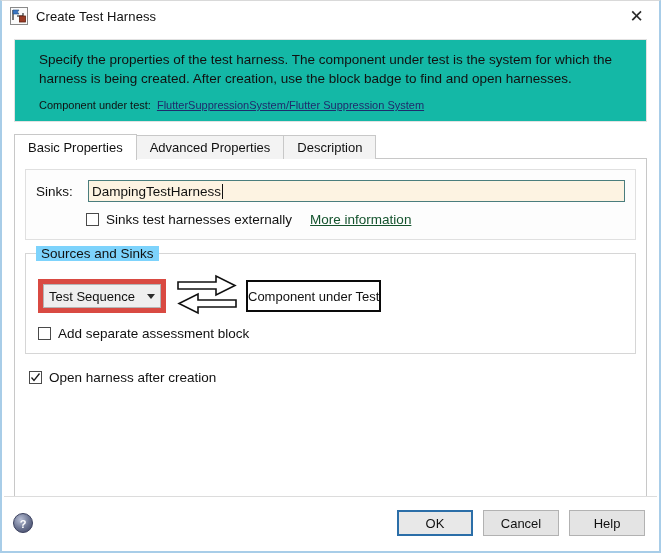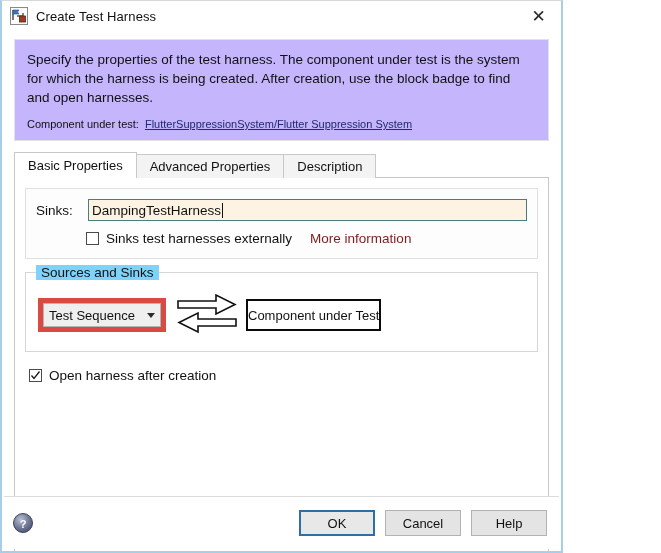--- a/index.html
+++ b/index.html
@@ -11,21 +11,21 @@
     width: 661px;
     height: 553px;
     font-family: "Liberation Sans", sans-serif;
     font-size: 13px;
     color: #1a1a1a;
     overflow: hidden;
   }
 
   .window {
     position: relative;
-    width: 563px;
+    width: 661px;
     height: 553px;
     box-sizing: border-box;
     border-left: 2px solid #a8cde8;
     border-right: 2px solid #a8cde8;
     border-bottom: 2px solid #a8cde8;
     border-top: 1px solid #d9d9d9;
     background: #ffffff;
   }
 
   
@@ -71,22 +71,22 @@
     left: 2px;
     top: 30px;
     right: 2px;
     bottom: 2px;
     background: #ffffff;
   }
 
   .info-panel {
     margin: 8px 10px 0 10px;
     border: 1px solid #e2e2e2;
-    background: #c4b5fd;
-    padding: 10px 12px 10px 12px;
+    background: #14b8a6;
+    padding: 10px 12px 10px 24px;
     box-sizing: border-box;
   }
   .info-line {
     font-size: 13.5px;
     line-height: 19px;
     color: #111111;
   }
   .cut-row {
     margin-top: 11px;
     font-size: 11px;
@@ -97,21 +97,21 @@
   .cut-link {
     color: #1f2b6c;
     text-decoration: underline;
     cursor: pointer;
   }
 
   
   .tabstrip {
     margin: 11px 10px 0 10px;
     display: flex;
-    align-items: flex-end;
+    align-items: center;
     height: 25px;
     border-bottom: 1px solid #c8c8c8;
     position: relative;
   }
   .tab {
     height: 24px;
     line-height: 24px;
     padding: 0 13px;
     font-size: 13px;
     color: #111111;
@@ -197,21 +197,22 @@
     align-items: center;
     justify-content: center;
     margin-right: 7px;
     flex: 0 0 auto;
   }
   .chk svg { display: block; }
   .chk-label { font-size: 13.5px; color: #111111; }
   .more-link {
     margin-left: 18px;
     font-size: 13.5px;
-    color: #7f1d1d;
+    color: #14532d;
+    text-decoration: underline;
     cursor: pointer;
   }
 
   
   .group {
     margin-top: 13px;
     border: 1px solid #d6d6d6;
     position: relative;
     padding: 18px 12px 12px 12px;
     box-sizing: border-box;
@@ -386,20 +387,24 @@
               <path d="M2 9 L40 9 L40 3 L59 12.5 L40 22 L40 16 L2 16 Z" fill="#ffffff" stroke="#111111" stroke-width="1.6" stroke-linejoin="miter"></path>
               <path d="M60 27 L22 27 L22 21 L3 30.5 L22 40 L22 34 L60 34 Z" fill="#ffffff" stroke="#111111" stroke-width="1.6" stroke-linejoin="miter"></path>
             </svg>
           </span>
 
           <span class="cut-box">
             <span>Component under Test</span>
           </span>
         </div>
 
+        <div class="assess-row">
+          <span class="chk"></span>
+          <span class="chk-label">Add separate assessment block</span>
+        </div>
       </div>
 
       <div class="openrow">
         <span class="chk">
           <svg width="11" height="11" viewBox="0 0 11 11">
             <path d="M1.5 5.5 L4 8.5 L9.5 1.5" fill="none" stroke="#1a1a1a" stroke-width="1.3"></path>
           </svg>
         </span>
         <span class="chk-label">Open harness after creation</span>
       </div>

